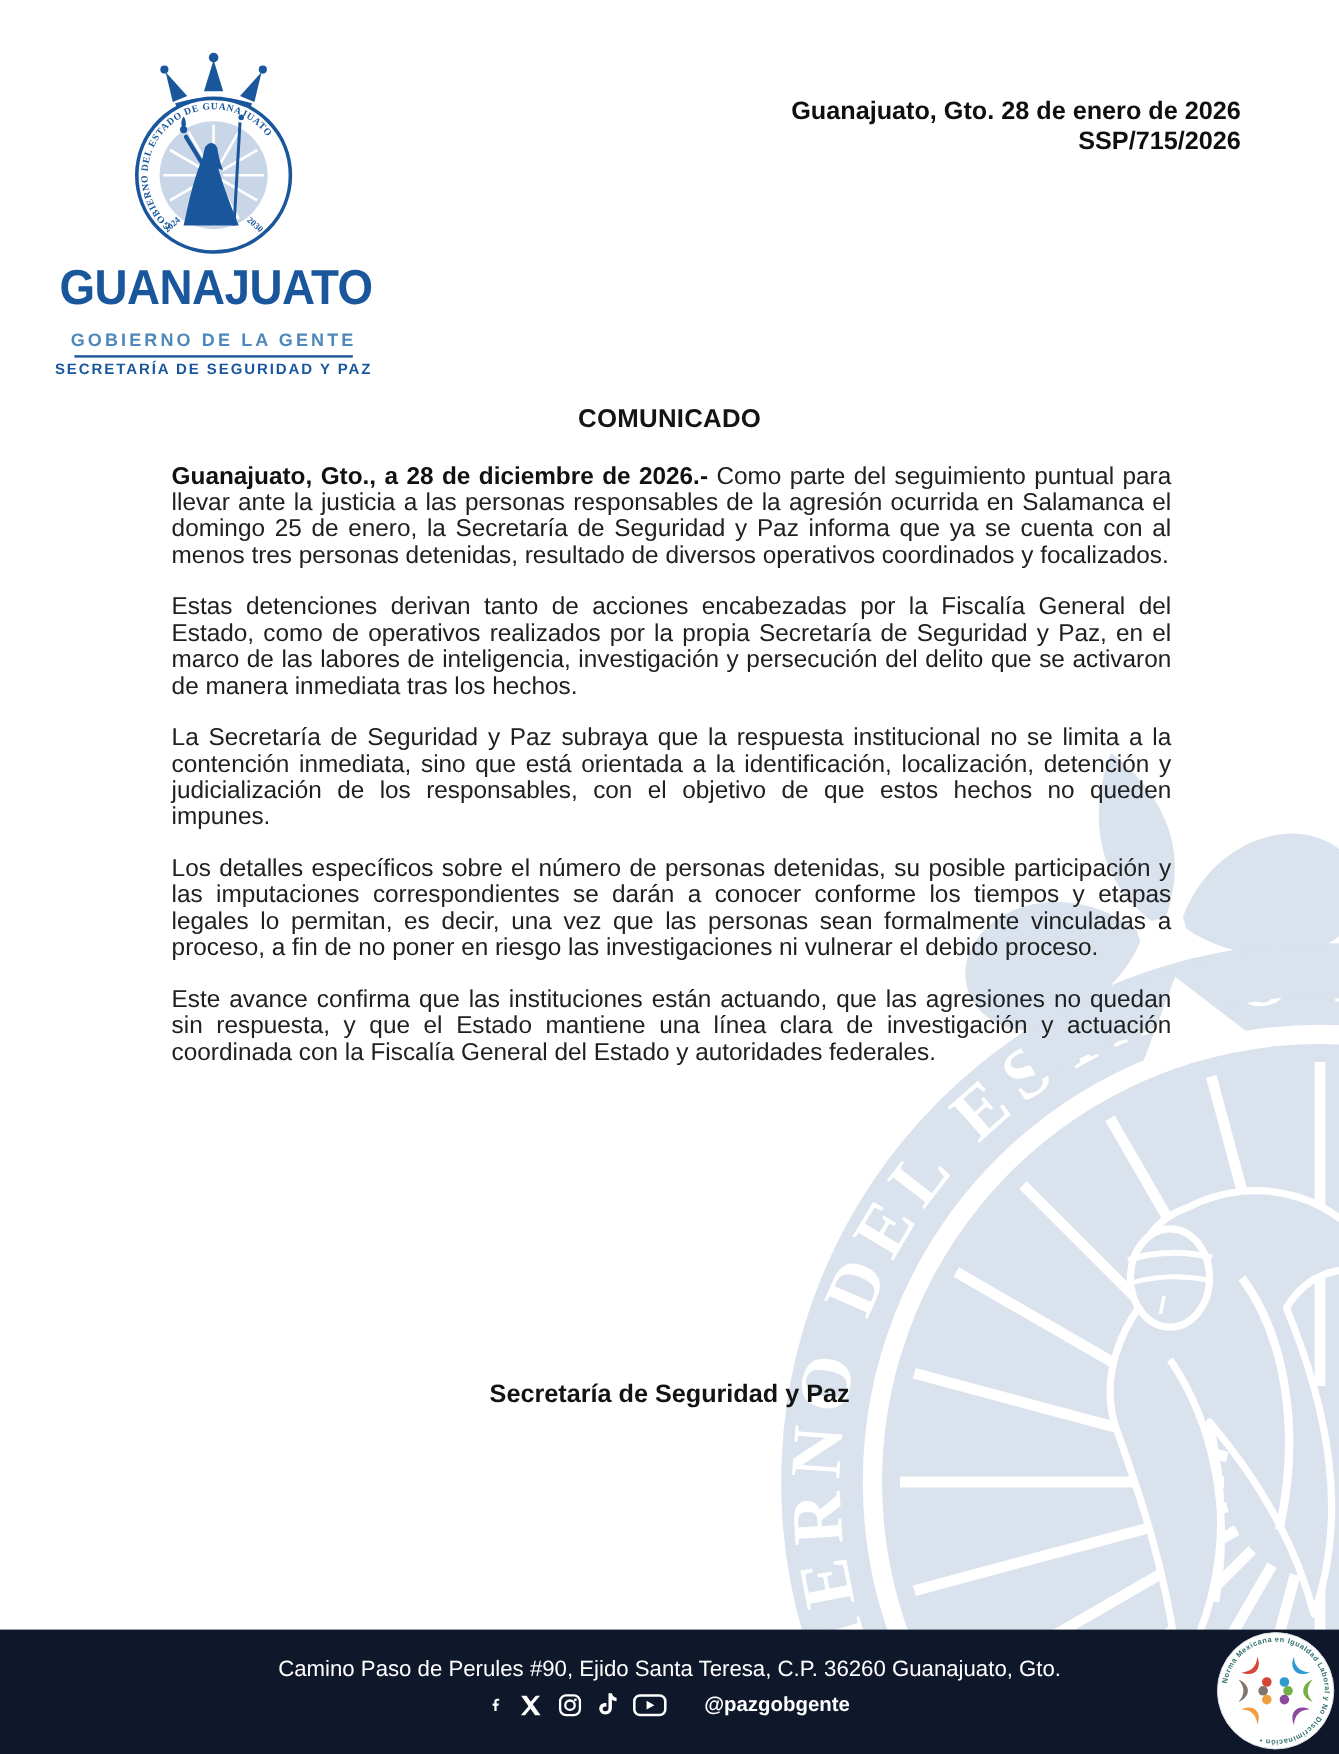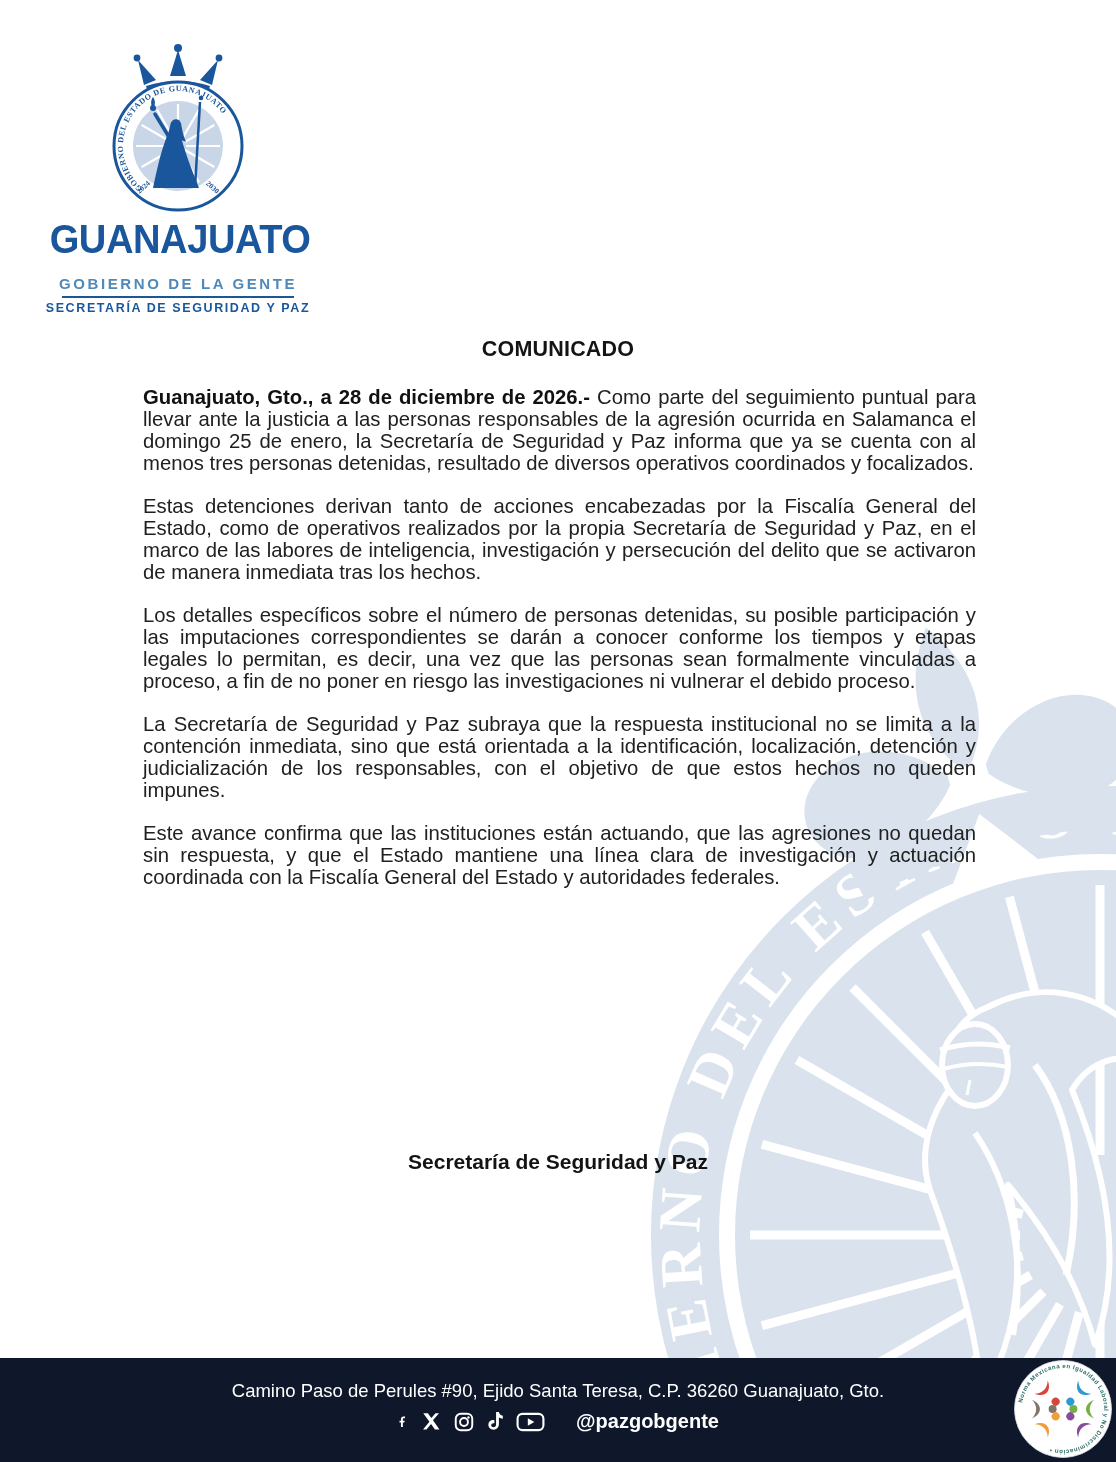--- a/index.html
+++ b/index.html
@@ -41,21 +41,21 @@
     text-align:center; font-size:21px; font-weight:700; color:#131313;
   }
   
   .footer {
     position:absolute; left:0; bottom:0; width:100%; height:104px;
     background:#0f172a; z-index:5; color:#ffffff;
   }
   .footer-text { padding-top:21px; text-align:center; font-size:18.5px; line-height:24px; }
   .social-row { margin-top:7px; display:flex; justify-content:center; align-items:center; gap:11px; }
   .social-row .icon { display:inline-flex; align-items:center; }
-  .handle { font-size:20px; font-weight:700; margin-left:20px; }
+  .handle { font-size:17px; font-weight:700; margin-left:20px; }
   .equality-badge { position:absolute; right:3px; top:1px; }
 </style>
 </head>
 <body>
 
 <div class="page">
 
   <svg class="watermark" viewBox="0 0 700 820" aria-hidden="true">
 
     <circle cx="580" cy="690" r="415" fill="none" stroke="#d9e2ed" stroke-width="68"></circle>
@@ -166,28 +166,32 @@
         <line x1="92" y1="64" x2="87" y2="150" stroke="#1a569c" stroke-width="2.5"></line>
         <circle cx="93" cy="60" r="2.3"></circle>
       </g>
     </svg>
     <div class="wordmark">GUANAJUATO</div>
     <div class="tagline">GOBIERNO DE LA GENTE</div>
     <hr class="logo-rule">
     <div class="secretariat">SECRETARÍA DE SEGURIDAD Y PAZ</div>
   </div>
 
+  <div class="date-block">
+    <div>Guanajuato, Gto. 28 de enero de 2026</div>
+    <div>SSP/715/2026</div>
+  </div>
 
   <div class="doc-title">COMUNICADO</div>
 
   <div class="content">
     <p><strong>Guanajuato, Gto., a 28 de diciembre de 2026.-</strong> <span>Como parte del seguimiento puntual para llevar ante la justicia a las personas responsables de la agresión ocurrida en Salamanca el domingo 25 de enero, la Secretaría de Seguridad y Paz informa que ya se cuenta con al menos tres personas detenidas, resultado de diversos operativos coordinados y focalizados.</span></p>
     <p>Estas detenciones derivan tanto de acciones encabezadas por la Fiscalía General del Estado, como de operativos realizados por la propia Secretaría de Seguridad y Paz, en el marco de las labores de inteligencia, investigación y persecución del delito que se activaron de manera inmediata tras los hechos.</p>
+    <p>La Secretaría de Seguridad y Paz subraya que la respuesta institucional no se limita a la contención inmediata, sino que está orientada a la identificación, localización, detención y judicialización de los responsables, con el objetivo de que estos hechos no queden impunes.</p>
     <p>Los detalles específicos sobre el número de personas detenidas, su posible participación y las imputaciones correspondientes se darán a conocer conforme los tiempos y etapas legales lo permitan, es decir, una vez que las personas sean formalmente vinculadas a proceso, a fin de no poner en riesgo las investigaciones ni vulnerar el debido proceso.</p>
-    <p>La Secretaría de Seguridad y Paz subraya que la respuesta institucional no se limita a la contención inmediata, sino que está orientada a la identificación, localización, detención y judicialización de los responsables, con el objetivo de que estos hechos no queden impunes.</p>
     <p>Este avance confirma que las instituciones están actuando, que las agresiones no quedan sin respuesta, y que el Estado mantiene una línea clara de investigación y actuación coordinada con la Fiscalía General del Estado y autoridades federales.</p>
   </div>
 
   <div class="signature">Secretaría de Seguridad y Paz</div>
 
   <div class="footer">
     <div class="footer-text">
       <div>Camino Paso de Perules #90, Ejido Santa Teresa, C.P. 36260 Guanajuato, Gto.</div>
     </div>
     <div class="social-row">

